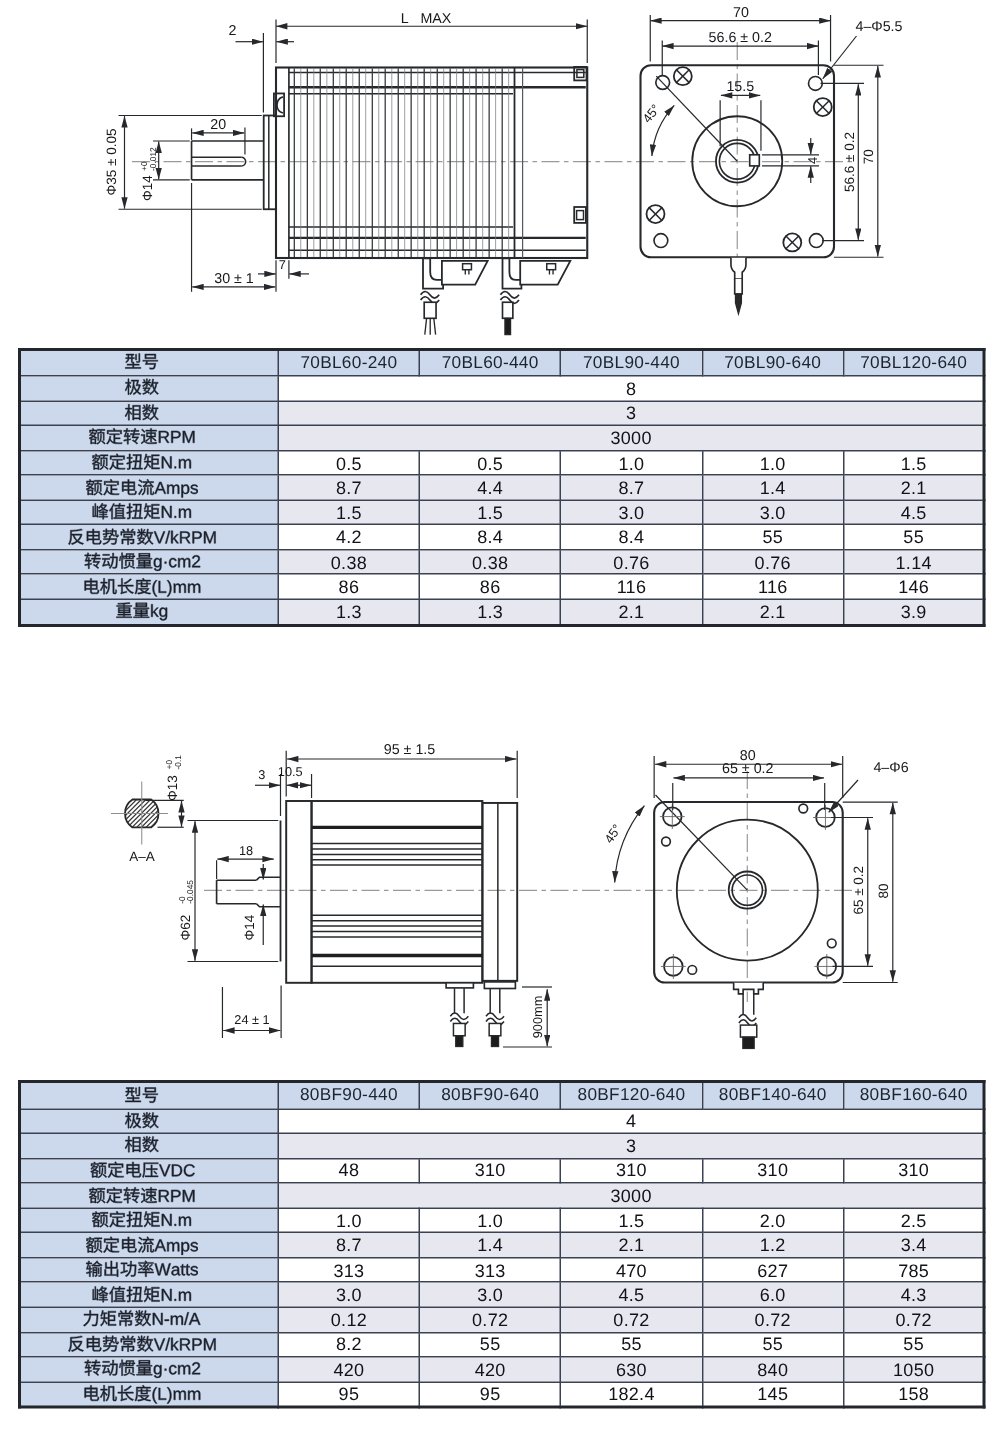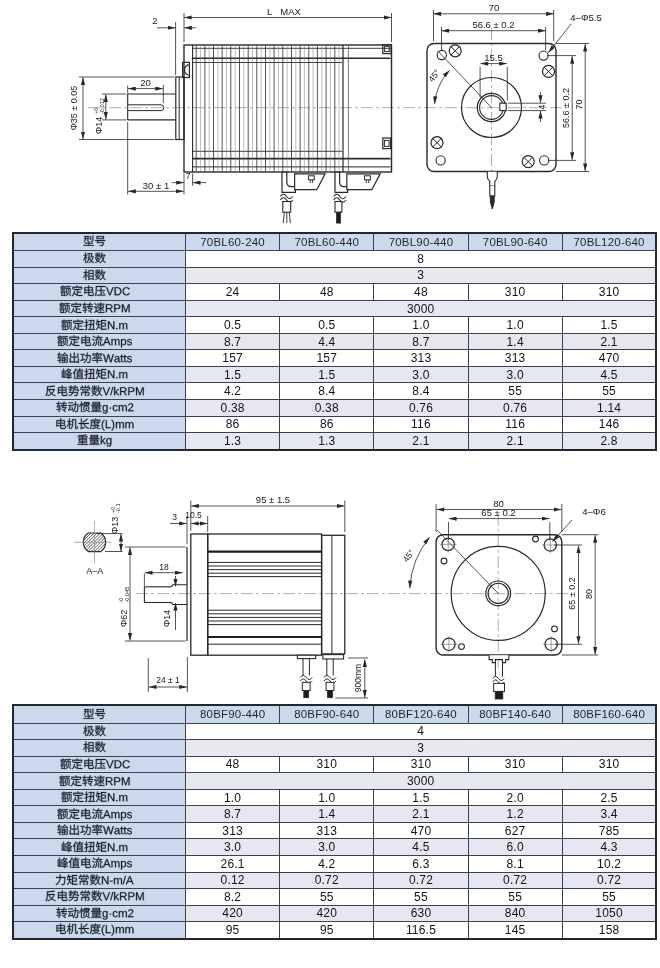--- a/index.html
+++ b/index.html
@@ -394,32 +394,20 @@
         <td colspan="5" class="v">8</td>
       </tr>
       <tr class="wo">
         <td class="lb">
           <svg class="zl" width="23.0" height="13" viewBox="0 -10.2 23.0 13">
             <use href="#zl2"></use>
           </svg>
         </td>
         <td colspan="5" class="v">3</td>
       </tr>
-      <tr class="we">
-        <td class="lb">
-          <svg class="zl" width="70.3" height="13" viewBox="0 -10.2 70.3 13">
-            <use href="#zl3"></use>
-          </svg>
-        </td>
-        <td class="v">24</td>
-        <td class="v">48</td>
-        <td class="v">48</td>
-        <td class="v">310</td>
-        <td class="v">310</td>
-      </tr>
       <tr class="wo">
         <td class="lb">
           <svg class="zl" width="71.6" height="13" viewBox="0 -10.2 71.6 13">
             <use href="#zl4"></use>
           </svg>
         </td>
         <td colspan="5" class="v">3000</td>
       </tr>
       <tr class="we">
         <td class="lb">
@@ -438,32 +426,20 @@
           <svg class="zl" width="75.4" height="13" viewBox="0 -10.2 75.4 13">
             <use href="#zl6"></use>
           </svg>
         </td>
         <td class="v">8.7</td>
         <td class="v">4.4</td>
         <td class="v">8.7</td>
         <td class="v">1.4</td>
         <td class="v">2.1</td>
       </tr>
-      <tr class="we">
-        <td class="lb">
-          <svg class="zl" width="75.4" height="13" viewBox="0 -10.2 75.4 13">
-            <use href="#zl7"></use>
-          </svg>
-        </td>
-        <td class="v">157</td>
-        <td class="v">157</td>
-        <td class="v">313</td>
-        <td class="v">313</td>
-        <td class="v">470</td>
-      </tr>
       <tr class="wo">
         <td class="lb">
           <svg class="zl" width="67.1" height="13" viewBox="0 -10.2 67.1 13">
             <use href="#zl8"></use>
           </svg>
         </td>
         <td class="v">1.5</td>
         <td class="v">1.5</td>
         <td class="v">3.0</td>
         <td class="v">3.0</td>
@@ -508,25 +484,25 @@
       <tr class="wo">
         <td class="lb">
           <svg class="zl" width="35.1" height="13" viewBox="0 -10.2 35.1 13">
             <use href="#zl14"></use>
           </svg>
         </td>
         <td class="v">1.3</td>
         <td class="v">1.3</td>
         <td class="v">2.1</td>
         <td class="v">2.1</td>
-        <td class="v">2.8</td>
+        <td class="v">3.9</td>
       </tr>
     </tbody>
   </table>
-<table style="top:704px">
+<table style="top:720px">
     <colgroup>
       <col class="c0">
       <col class="cn">
       <col class="cn">
       <col class="cn">
       <col class="cn">
       <col class="cn">
     </colgroup>
     <tbody>
       <tr class="hd">
@@ -618,32 +594,20 @@
           <svg class="zl" width="67.1" height="13" viewBox="0 -10.2 67.1 13">
             <use href="#zl8"></use>
           </svg>
         </td>
         <td class="v">3.0</td>
         <td class="v">3.0</td>
         <td class="v">4.5</td>
         <td class="v">6.0</td>
         <td class="v">4.3</td>
       </tr>
-      <tr class="we">
-        <td class="lb">
-          <svg class="zl" width="75.4" height="13" viewBox="0 -10.2 75.4 13">
-            <use href="#zl9"></use>
-          </svg>
-        </td>
-        <td class="v">26.1</td>
-        <td class="v">4.2</td>
-        <td class="v">6.3</td>
-        <td class="v">8.1</td>
-        <td class="v">10.2</td>
-      </tr>
       <tr class="wo">
         <td class="lb">
           <svg class="zl" width="78.6" height="13" viewBox="0 -10.2 78.6 13">
             <use href="#zl10"></use>
           </svg>
         </td>
         <td class="v">0.12</td>
         <td class="v">0.72</td>
         <td class="v">0.72</td>
         <td class="v">0.72</td>
@@ -674,17 +638,17 @@
         <td class="v">1050</td>
       </tr>
       <tr class="we">
         <td class="lb">
           <svg class="zl" width="79.2" height="13" viewBox="0 -10.2 79.2 13">
             <use href="#zl13"></use>
           </svg>
         </td>
         <td class="v">95</td>
         <td class="v">95</td>
-        <td class="v">116.5</td>
+        <td class="v">182.4</td>
         <td class="v">145</td>
         <td class="v">158</td>
       </tr>
     </tbody>
   </table>
 </body></html>

